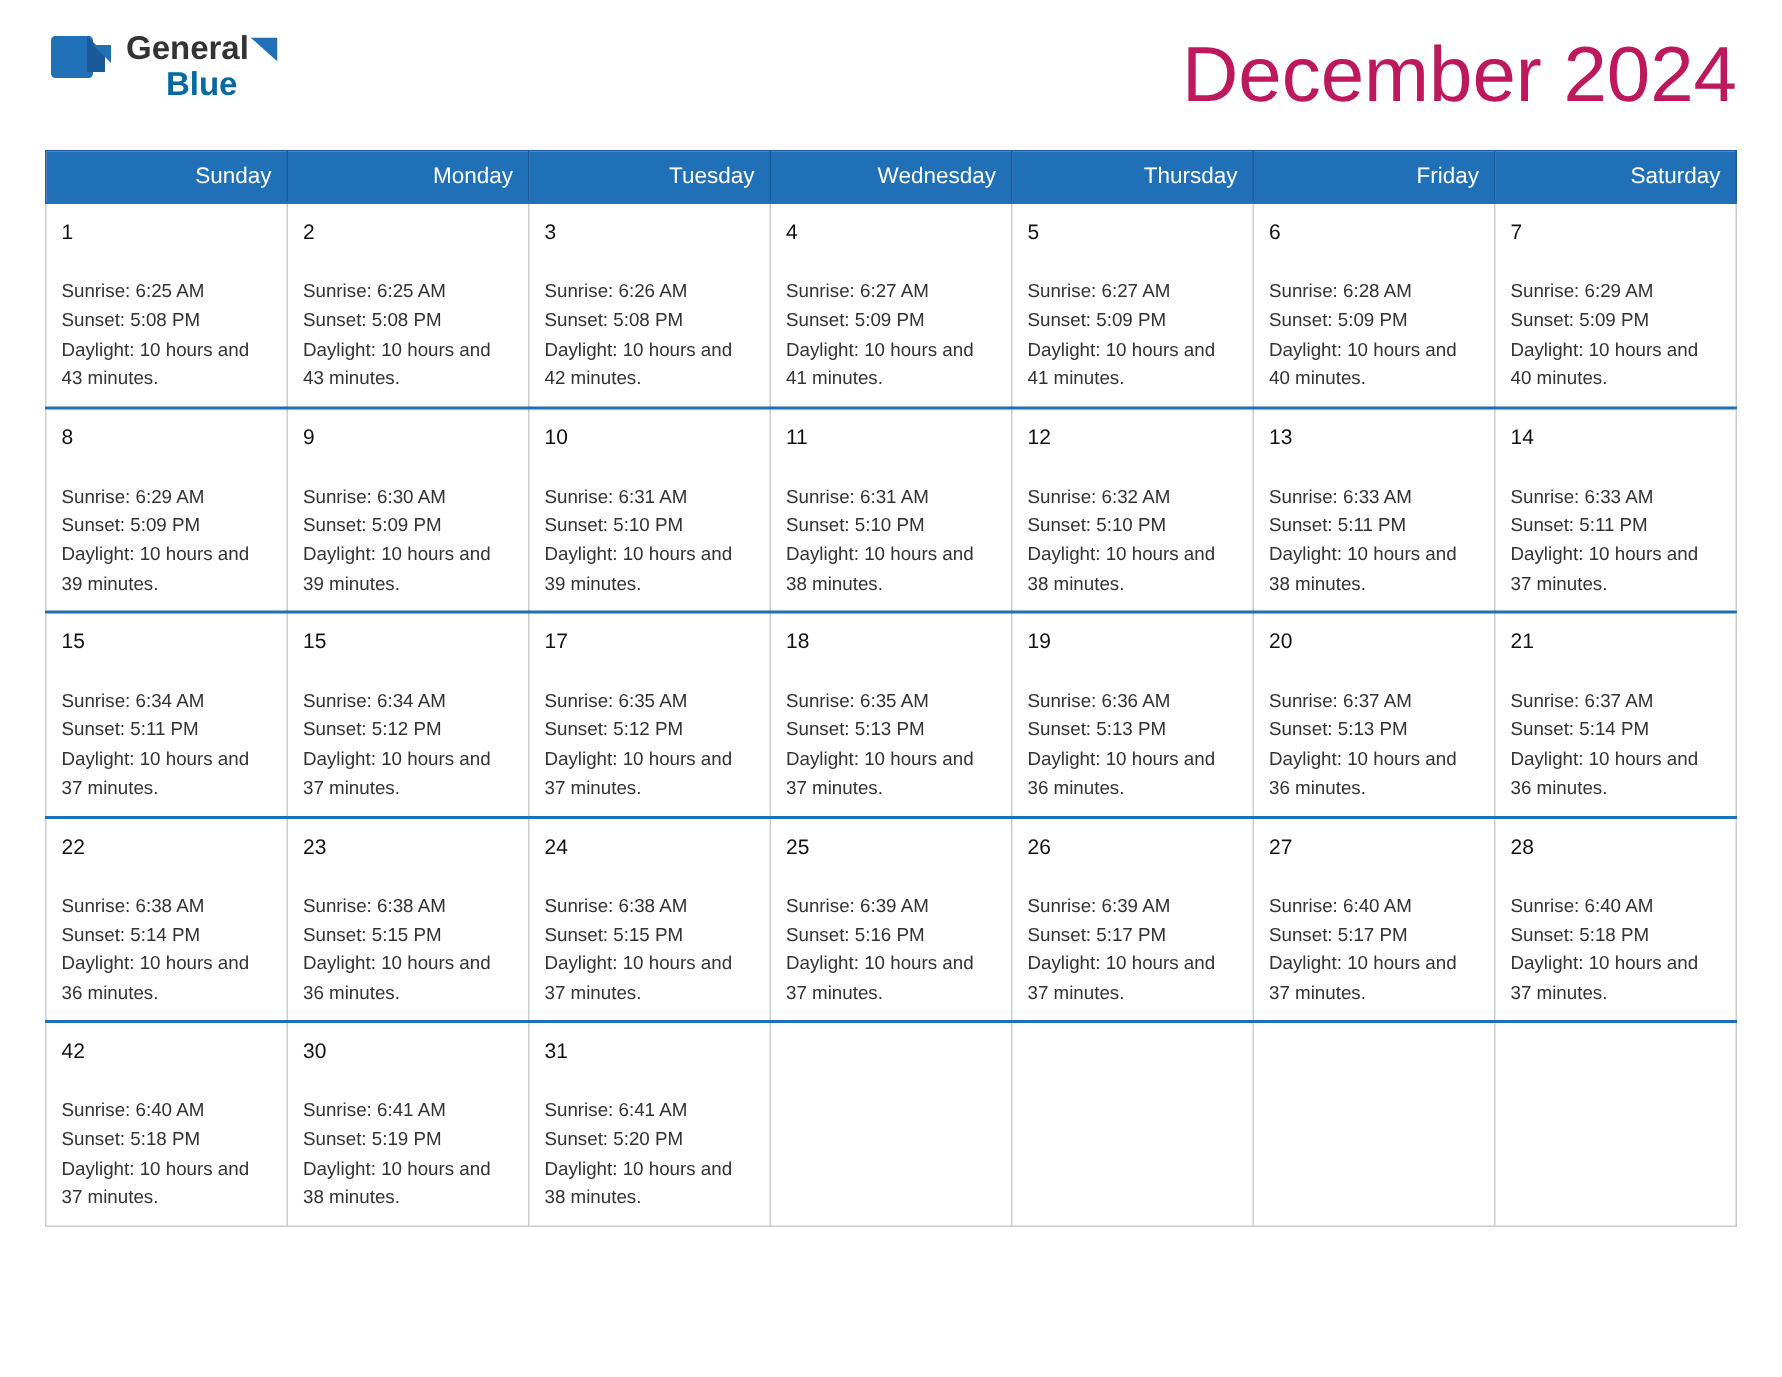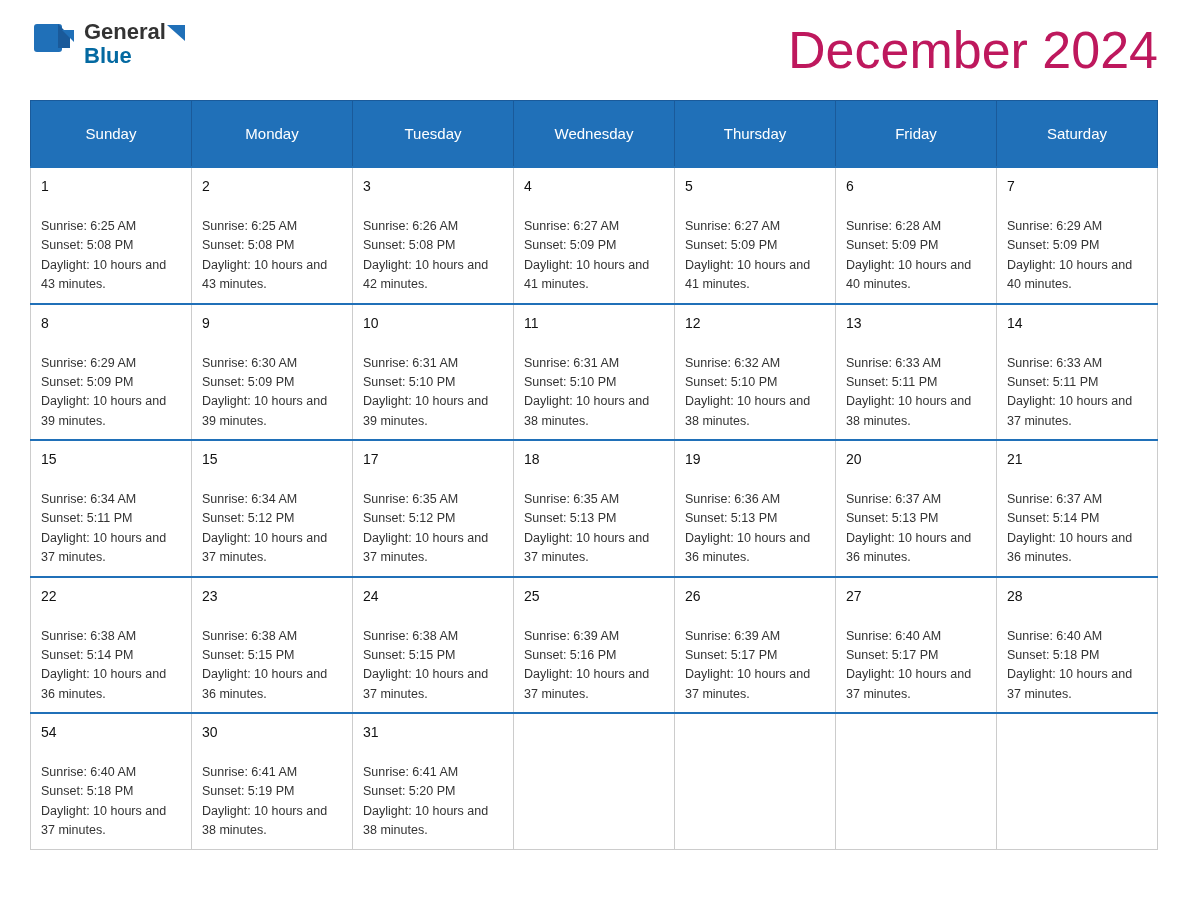--- a/index.html
+++ b/index.html
@@ -38,22 +38,22 @@
     table {
       width: 100%;
       border-collapse: collapse;
       table-layout: fixed;
     }
     thead tr th {
       background-color: #2070b8;
       color: #fff;
       font-size: 15px;
       font-weight: normal;
-      padding: 24px 10px;
-      text-align: center;
+      padding: 8px 10px;
+      text-align: right;
       border: 1px solid #1a5a9a;
     }
     tbody tr td {
       vertical-align: top;
       padding: 8px 10px;
       font-size: 13px;
       color: #222;
       border-left: 1px solid #ccc;
       border-right: 1px solid #ccc;
       border-bottom: 1px solid #ccc;
@@ -77,20 +77,21 @@
       color: #333;
       line-height: 1.55;
       margin-top: 20px;
     }
     .empty-cell {
       background: #fff;
     }
     .logo-container {
       display: flex;
       align-items: center;
+      text-align: center;
     }
   </style>
 </head>
 <body>
 
 <div class="header">
   <div class="logo">
     <div class="logo-container">
       <svg width="48" height="48" viewBox="0 0 48 48">
         <rect x="4" y="4" width="28" height="28" rx="3" fill="#2070b8"></rect>
@@ -240,21 +241,21 @@
           <span class="day-num">27</span>
           <div class="day-info">Sunrise: 6:40 AM<br>Sunset: 5:17 PM<br>Daylight: 10 hours and 37 minutes.</div>
         </td>
         <td>
           <span class="day-num">28</span>
           <div class="day-info">Sunrise: 6:40 AM<br>Sunset: 5:18 PM<br>Daylight: 10 hours and 37 minutes.</div>
         </td>
       </tr>
       <tr>
         <td>
-          <span class="day-num">54</span>
+          <span class="day-num">42</span>
           <div class="day-info">Sunrise: 6:40 AM<br>Sunset: 5:18 PM<br>Daylight: 10 hours and 37 minutes.</div>
         </td>
         <td>
           <span class="day-num">30</span>
           <div class="day-info">Sunrise: 6:41 AM<br>Sunset: 5:19 PM<br>Daylight: 10 hours and 38 minutes.</div>
         </td>
         <td>
           <span class="day-num">31</span>
           <div class="day-info">Sunrise: 6:41 AM<br>Sunset: 5:20 PM<br>Daylight: 10 hours and 38 minutes.</div>
         </td>

